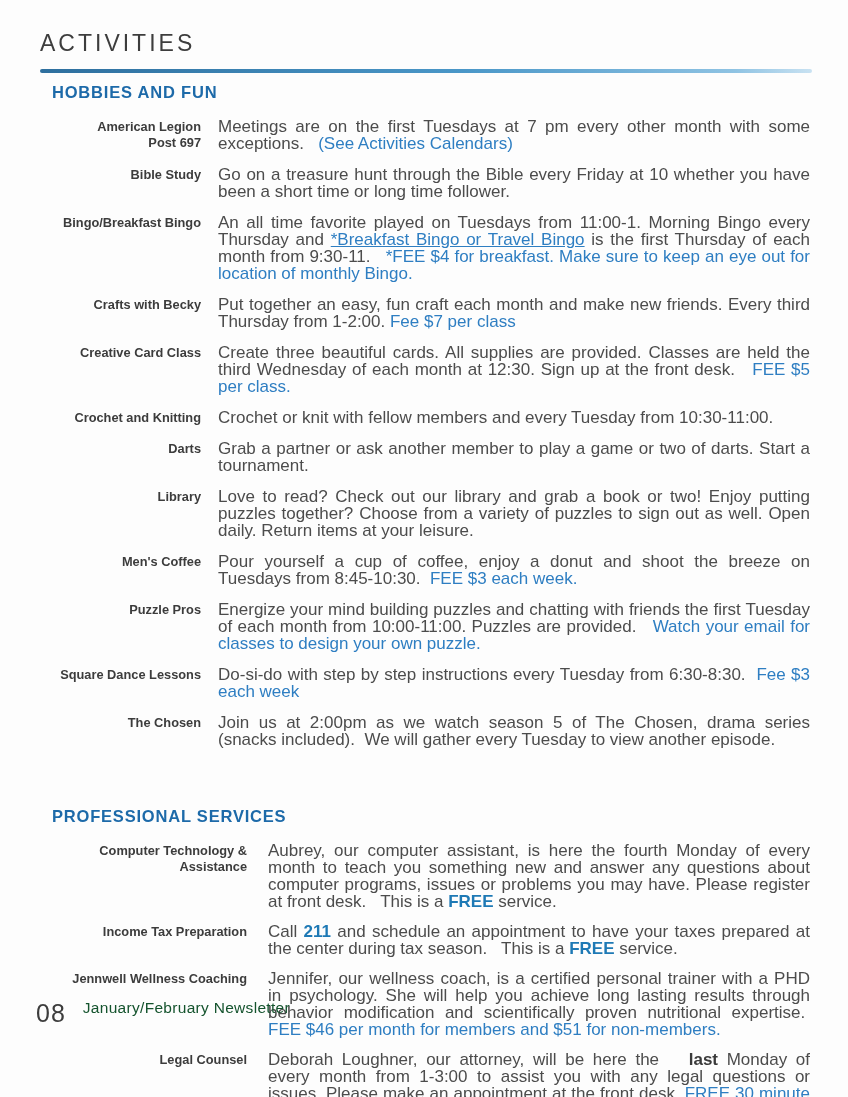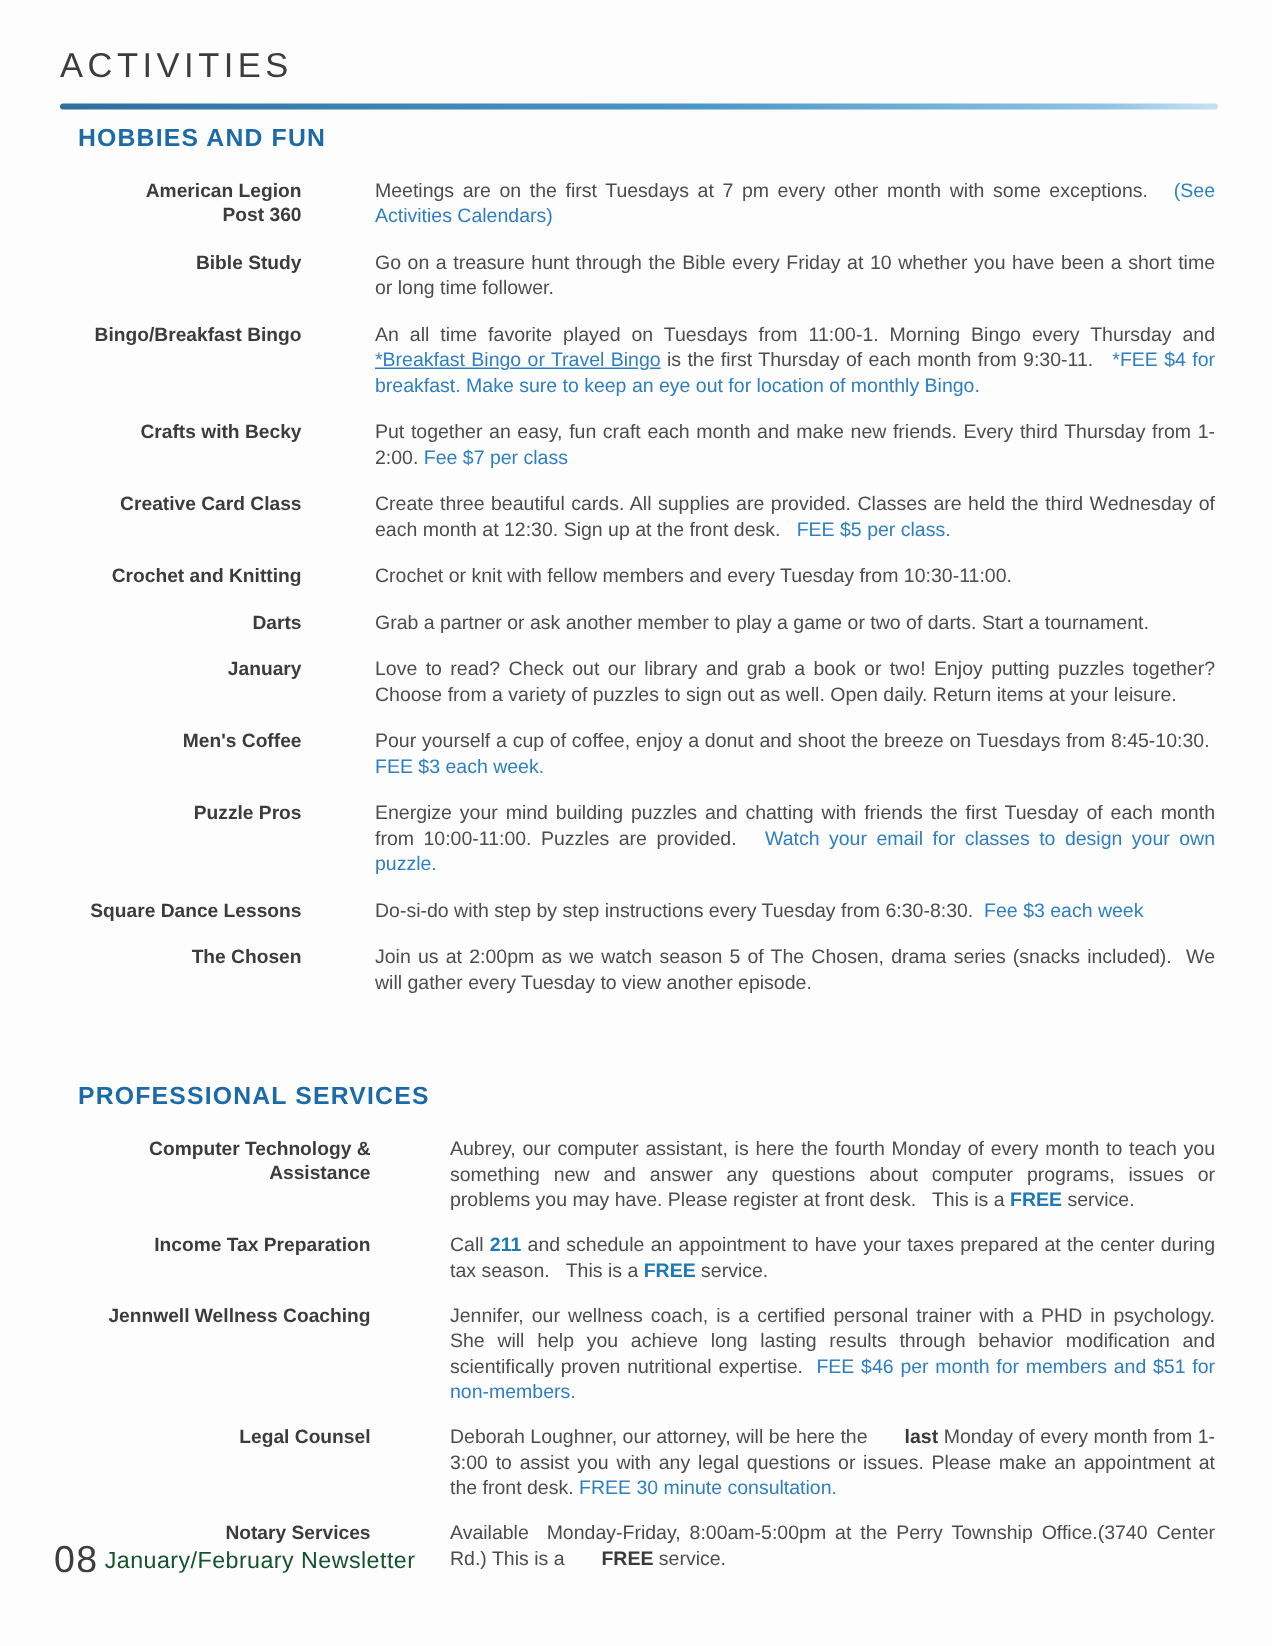--- a/index.html
+++ b/index.html
@@ -45,52 +45,51 @@
   .label {
     text-align: right;
     font-weight: bold;
     font-size: 12.8px;
     line-height: 16px;
     color: #3c3c3c;
     padding-top: 1px;
     white-space: pre-line;
   }
   .desc {
-    font-size: 13px;
+    font-size: 17px;
     line-height: 17px;
     text-align: justify;
     color: #4c4c4c;
-    margin-left: 32px;
   }
   .desc .blue { color: #2e7ec2; }
   .desc .underline { text-decoration: underline; }
   .desc .bold { font-weight: bold; color: #3a3a3a; padding-left: 21px; }
   .desc .bold-blue { font-weight: bold; color: #1e79b5; }
 
   .footer {
-    position: absolute; left: 36px; top: 1026px;
-    display: flex; align-items: center; gap: 4px;
+    position: absolute; left: 36px; top: 999px;
+    display: flex; align-items: flex-start; gap: 17px;
   }
   .page-number { font-size: 25px; letter-spacing: 1px; color: #3d3d3d; }
   .footer-text { font-size: 15.5px; letter-spacing: 0.3px; color: #14532d; }
 </style>
 </head>
 <body>
 
 <div class="page">
 
   <h1 class="page-title">ACTIVITIES</h1>
   <div class="title-rule"></div>
 
   <div class="section section-0">
     <h2 class="section-heading">HOBBIES AND FUN</h2>
     <div class="rows">
         <div class="row">
           <div class="label">American Legion
-Post 360</div>
+Post 697</div>
           <div class="desc"><span>Meetings are on the first Tuesdays at 7 pm every other month with some exceptions.&nbsp;&nbsp; </span><span class="blue">(See Activities Calendars)</span></div>
         </div>
         <div class="row">
           <div class="label">Bible Study</div>
           <div class="desc"><span>Go on a treasure hunt through the Bible every Friday at 10 whether you have been a short time or long time follower.</span></div>
         </div>
         <div class="row">
           <div class="label">Bingo/Breakfast Bingo</div>
           <div class="desc"><span>An all time favorite played on Tuesdays from 11:00-1. Morning Bingo every Thursday and </span><span class="blue underline">*Breakfast Bingo or Travel Bingo</span><span> is the first Thursday of each month from 9:30-11.&nbsp;&nbsp; </span><span class="blue">*FEE $4 for breakfast. Make sure to keep an eye out for location of monthly Bingo.</span></div>
         </div>
@@ -104,21 +103,21 @@
         </div>
         <div class="row">
           <div class="label">Crochet and Knitting</div>
           <div class="desc"><span>Crochet or knit with fellow members and every Tuesday from 10:30-11:00.</span></div>
         </div>
         <div class="row">
           <div class="label">Darts</div>
           <div class="desc"><span>Grab a partner or ask another member to play a game or two of darts. Start a tournament.</span></div>
         </div>
         <div class="row">
-          <div class="label">January</div>
+          <div class="label">Library</div>
           <div class="desc"><span>Love to read? Check out our library and grab a book or two! Enjoy putting puzzles together? Choose from a variety of puzzles to sign out as well. Open daily. Return items at your leisure.</span></div>
         </div>
         <div class="row">
           <div class="label">Men's Coffee</div>
           <div class="desc"><span>Pour yourself a cup of coffee, enjoy a donut and shoot the breeze on Tuesdays from 8:45-10:30.&nbsp; </span><span class="blue">FEE $3 each week.</span></div>
         </div>
         <div class="row">
           <div class="label">Puzzle Pros</div>
           <div class="desc"><span>Energize your mind building puzzles and chatting with friends the first Tuesday of each month from 10:00-11:00. Puzzles are provided.&nbsp;&nbsp; </span><span class="blue">Watch your email for classes to design your own puzzle.</span></div>
         </div>

